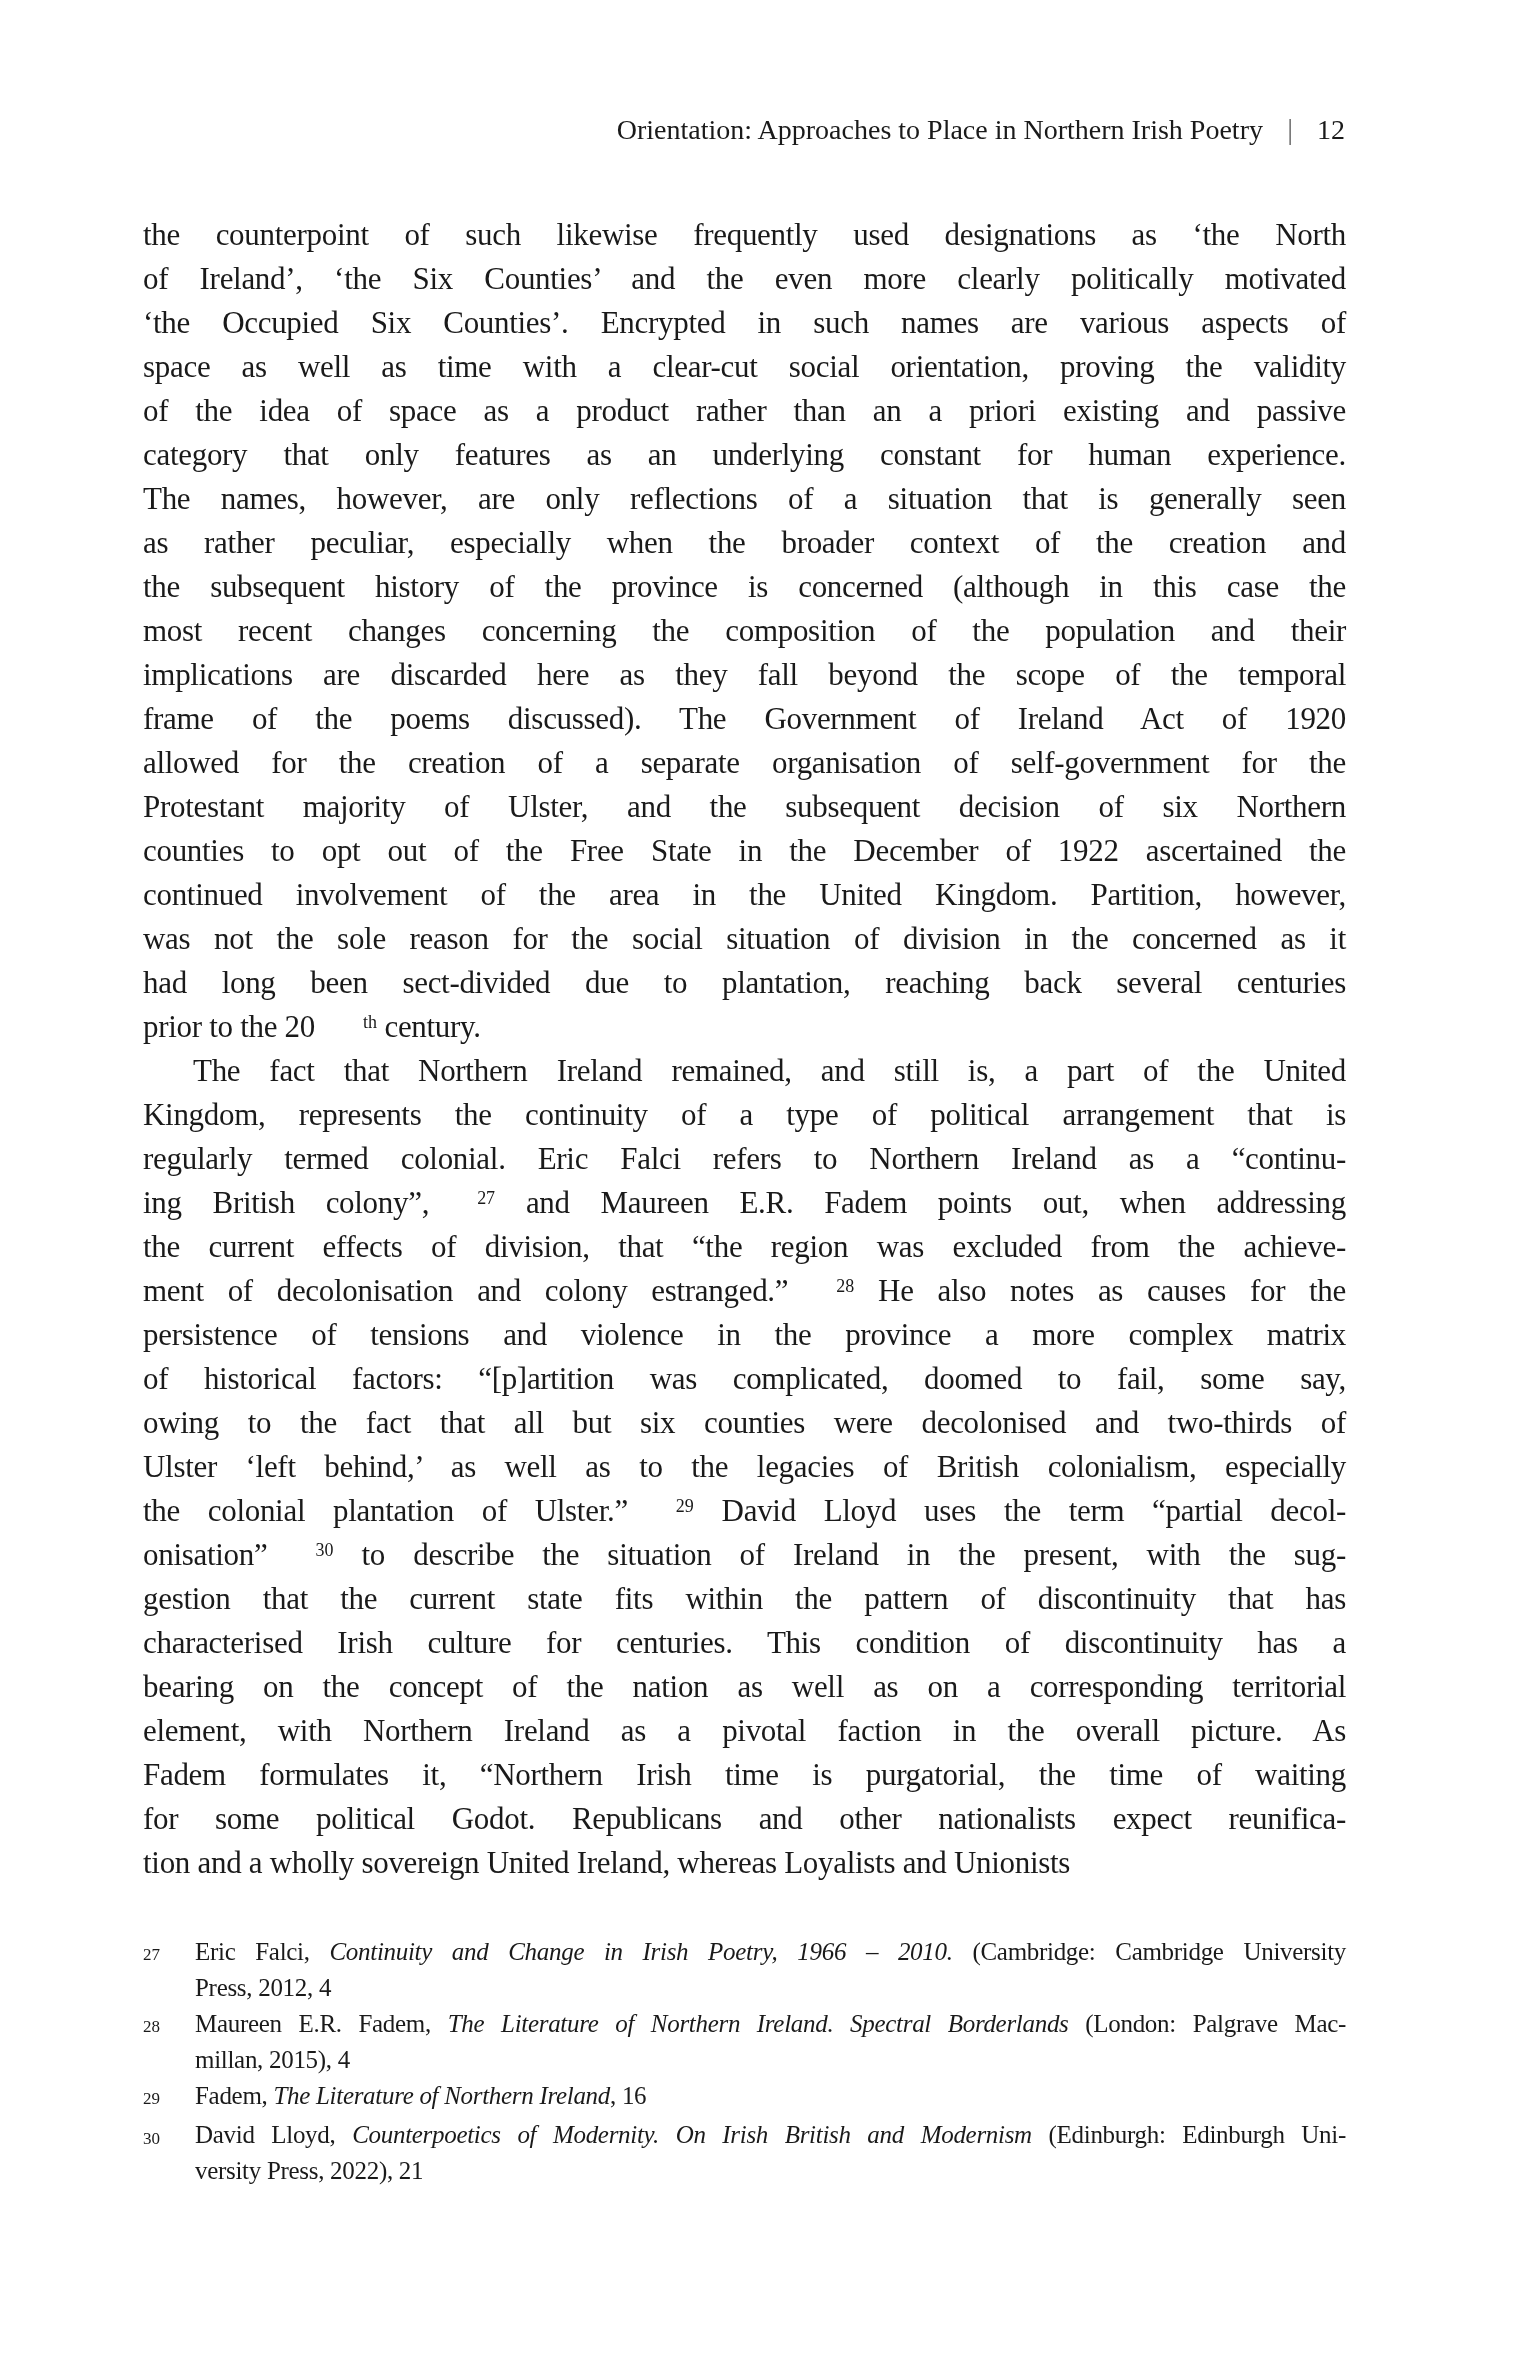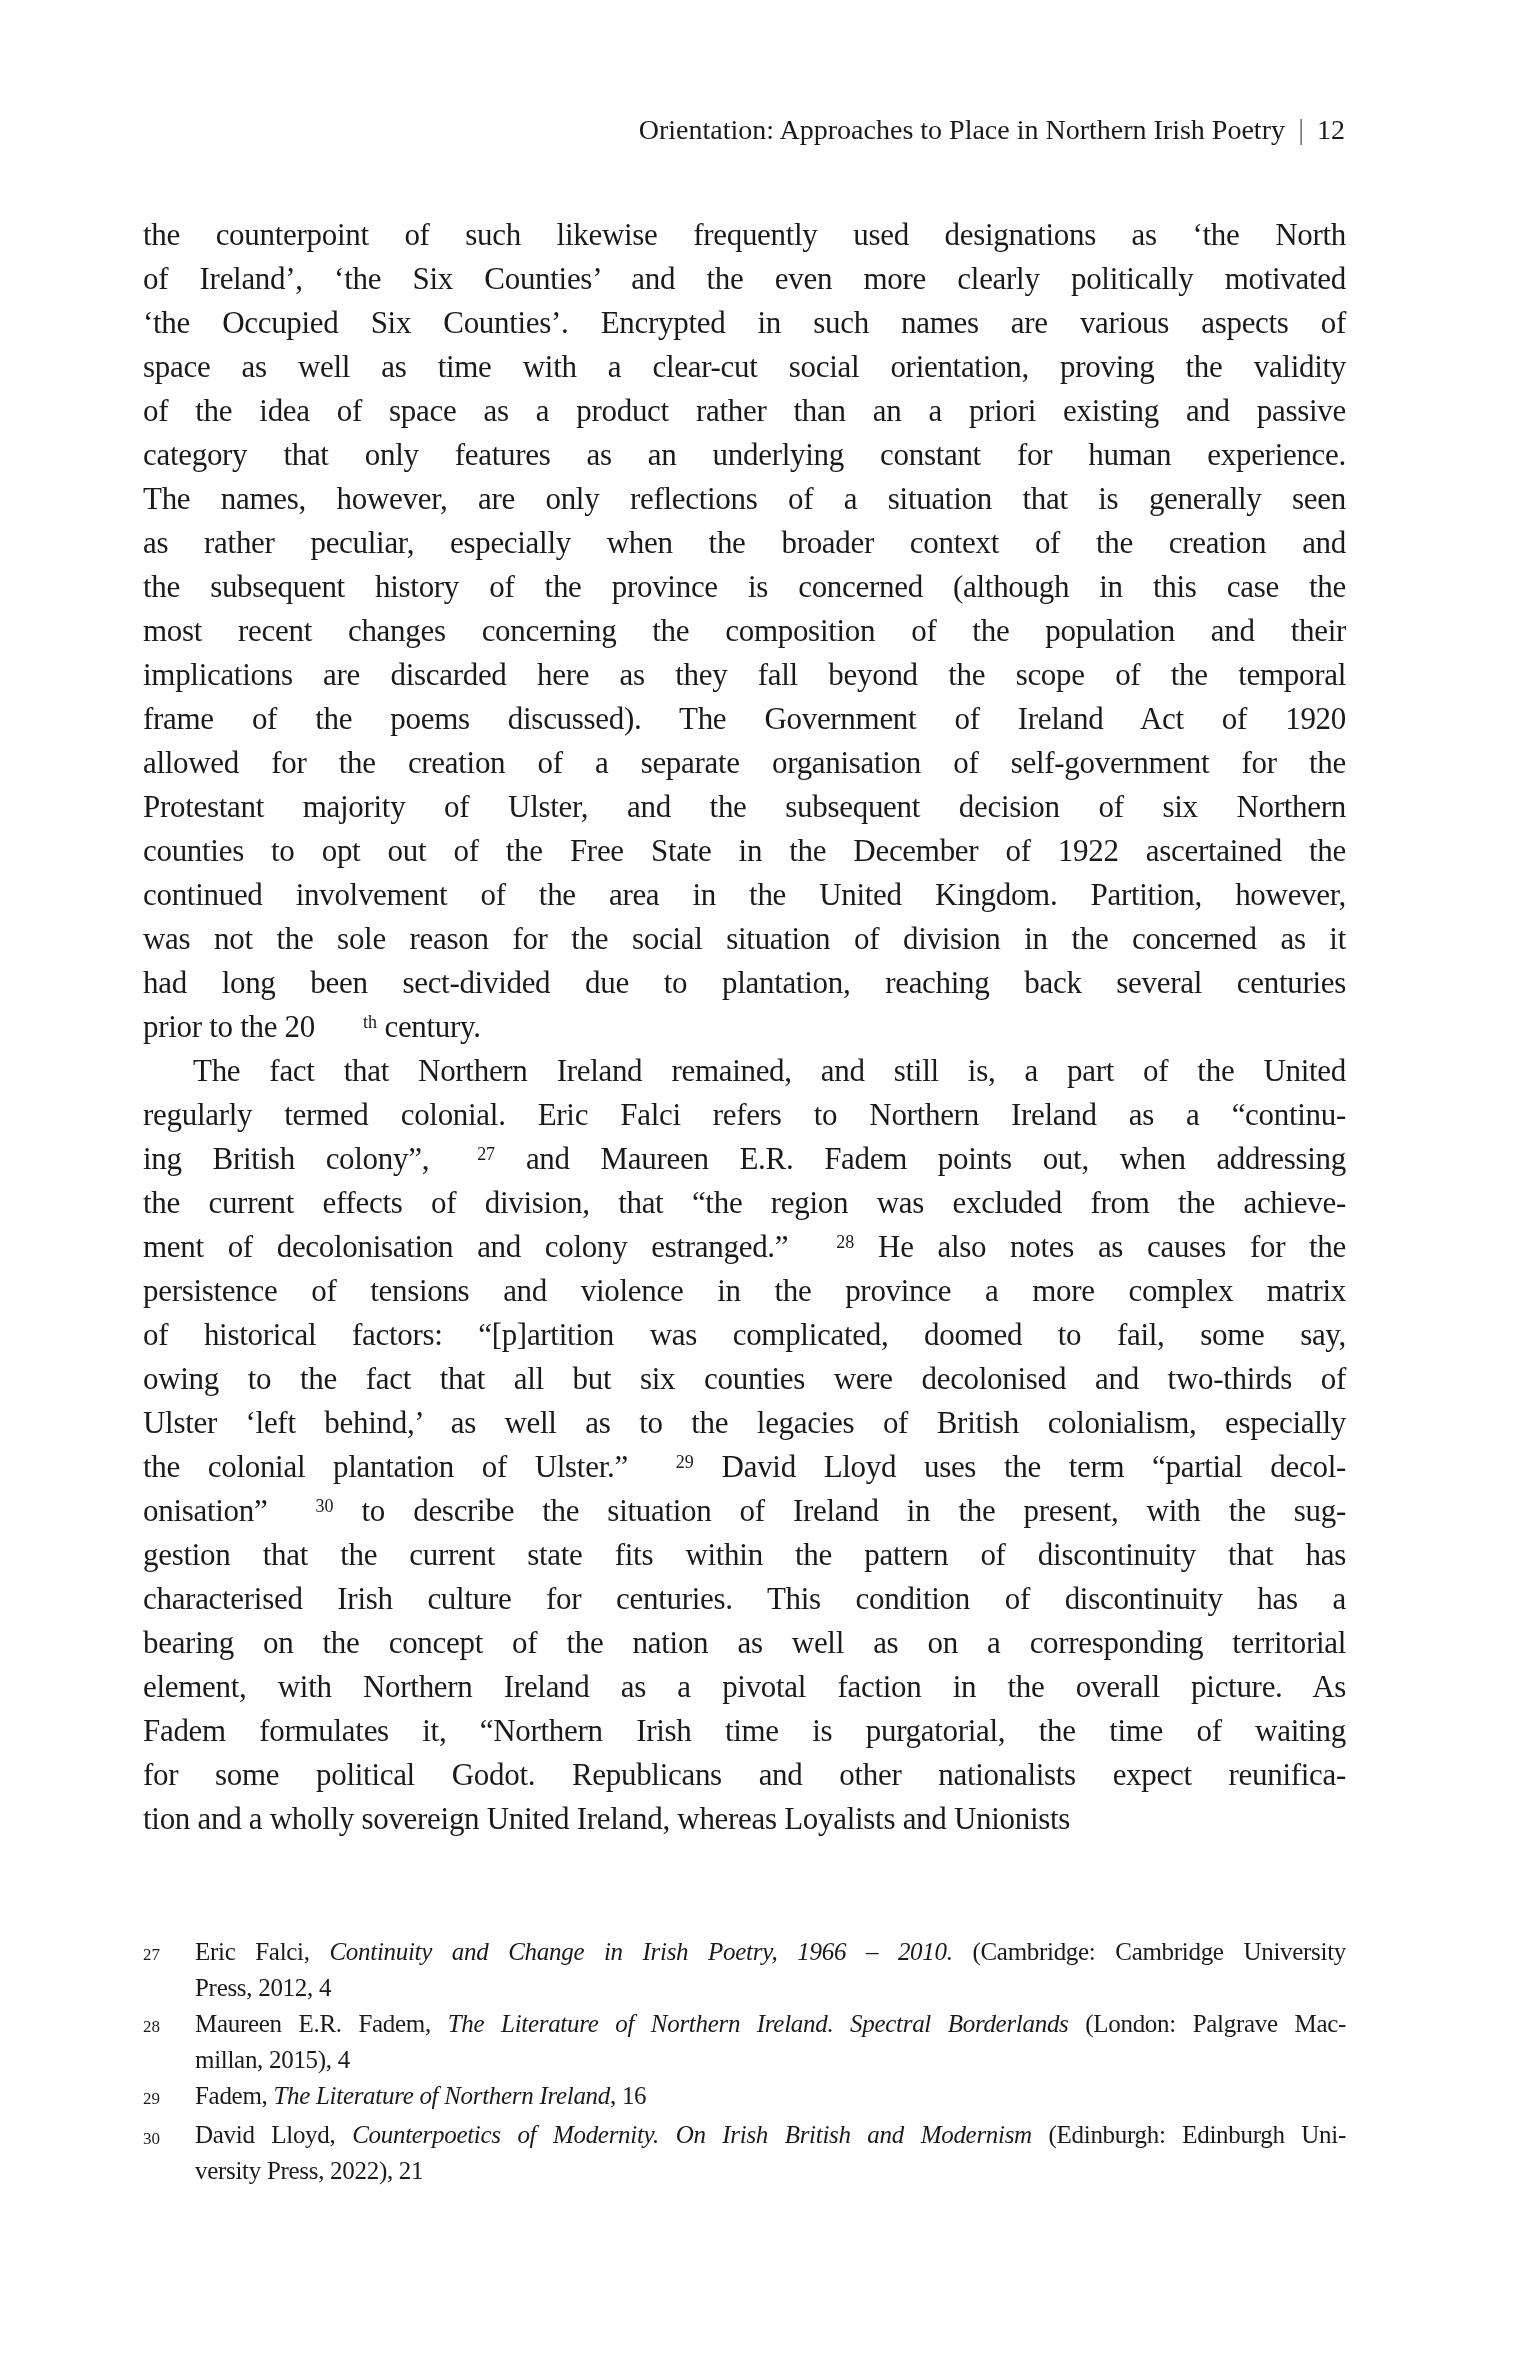--- a/index.html
+++ b/index.html
@@ -16,21 +16,21 @@
     font-family: "Liberation Serif", "DejaVu Serif", serif;
     overflow: hidden;
   }
   
   .running-header {
     position: absolute;
     top: 112px;
     right: 191px;
     display: flex;
     align-items: baseline;
-    gap: 13px;
+    gap: 24px;
     font-size: 28px;
     line-height: 34px;
     white-space: nowrap;
   }
   .running-header .sep {
     color: #2c2c2c;
     font-size: 30px;
     transform: scaleX(0.7);
   }
   
@@ -112,20 +112,21 @@
         <div class="line"><span>allowed for the creation of a separate organisation of self-government for the</span></div>
         <div class="line"><span>Protestant majority of Ulster, and the subsequent decision of six Northern</span></div>
         <div class="line"><span>counties to opt out of the Free State in the December of 1922 ascertained the</span></div>
         <div class="line"><span>continued involvement of the area in the United Kingdom. Partition, however,</span></div>
         <div class="line"><span>was not the sole reason for the social situation of division in the concerned as it</span></div>
         <div class="line"><span>had long been sect-divided due to plantation, reaching back several centuries</span></div>
         <div class="line last"><span>prior to the 20</span><span class="sup">th</span><span> century.</span></div>
       </div>
       <div>
         <div class="line indent"><span>The fact that Northern Ireland remained, and still is, a part of the United</span></div>
+        <div class="line"><span>Kingdom, represents the continuity of a type of political arrangement that is</span></div>
         <div class="line"><span>regularly termed colonial. Eric Falci refers to Northern Ireland as a “continu-</span></div>
         <div class="line"><span>ing British colony”,</span><span class="sup">27</span><span> and Maureen E.R. Fadem points out, when addressing</span></div>
         <div class="line"><span>the current effects of division, that “the region was excluded from the achieve-</span></div>
         <div class="line"><span>ment of decolonisation and colony estranged.”</span><span class="sup">28</span><span> He also notes as causes for the</span></div>
         <div class="line"><span>persistence of tensions and violence in the province a more complex matrix</span></div>
         <div class="line"><span>of historical factors: “[p]artition was complicated, doomed to fail, some say,</span></div>
         <div class="line"><span>owing to the fact that all but six counties were decolonised and two-thirds of</span></div>
         <div class="line"><span>Ulster ‘left behind,’ as well as to the legacies of British colonialism, especially</span></div>
         <div class="line"><span>the colonial plantation of Ulster.”</span><span class="sup">29</span><span> David Lloyd uses the term “partial decol-</span></div>
         <div class="line"><span>onisation”</span><span class="sup">30</span><span> to describe the situation of Ireland in the present, with the sug-</span></div>

